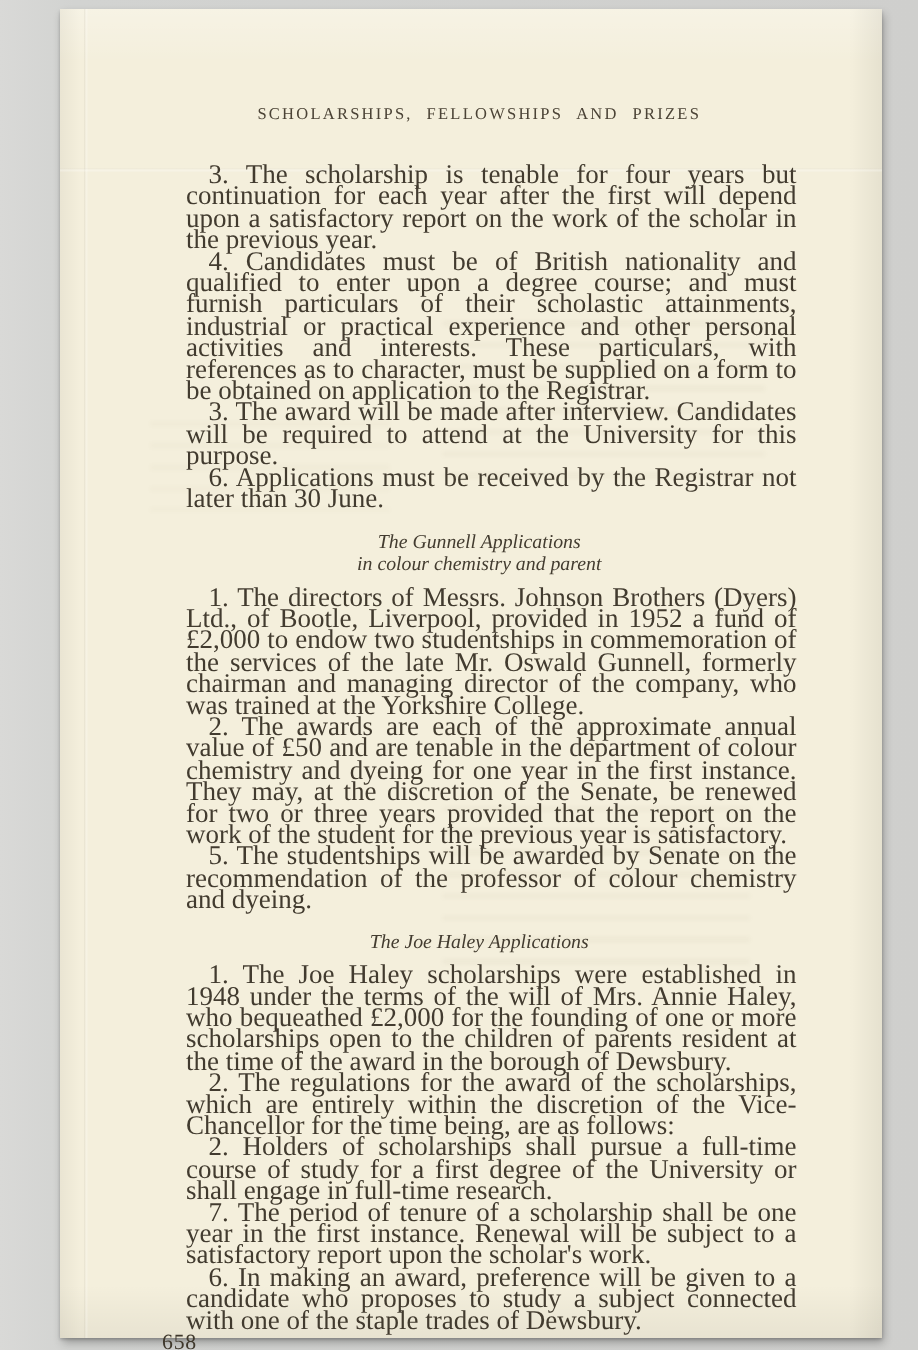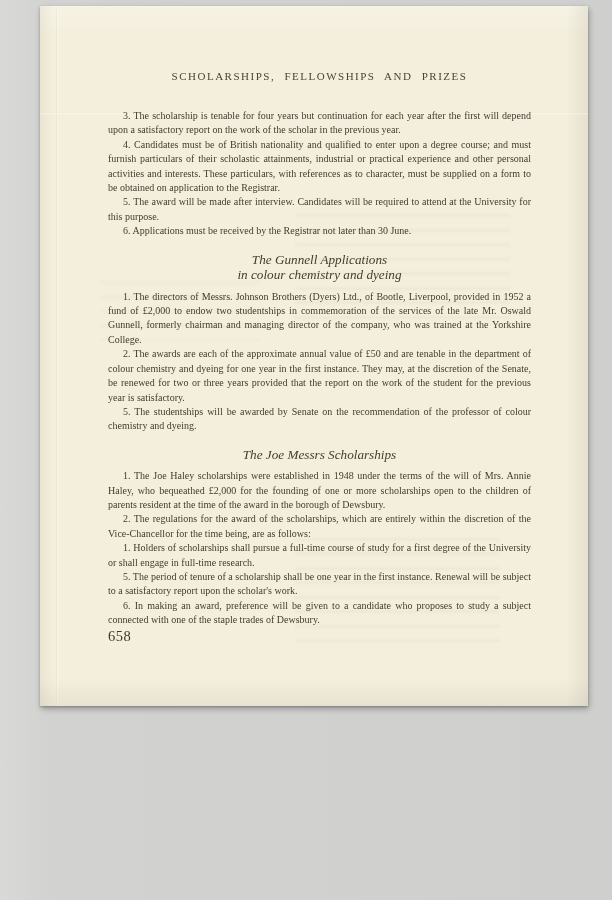--- a/index.html
+++ b/index.html
@@ -9,21 +9,21 @@
     background: linear-gradient(to bottom, #d7d7d5 0%, #d4d4d2 80%, #c3c3c1 97%, #bdbdbb 100%);
     position: relative;
   }
   .scan-bg {
     position: absolute; inset: 0;
     background: linear-gradient(to right, #d9d9d7 0%, #d2d3d1 8%, #cfcfcd 100%);
   }
   .page-sheet {
     position: absolute;
     left: 40px; top: 6px;
-    width: 548px; height: 700px;
+    width: 548px; height: 886px;
     background:
       linear-gradient(to right, rgba(0,0,0,0.045) 0%, rgba(0,0,0,0.0) 2.5%, rgba(0,0,0,0.0) 96%, rgba(0,0,0,0.06) 100%),
       linear-gradient(to bottom, rgba(255,255,255,0.25) 0%, rgba(0,0,0,0.0) 4%, rgba(0,0,0,0.0) 96%, rgba(0,0,0,0.05) 100%),
       #f4efdc;
     box-shadow: 1px 3px 6px rgba(0,0,0,0.28), 0 1px 2px rgba(0,0,0,0.2);
   }
   .crease-v {
     position: absolute; left: 16px; top: 0; bottom: 0; width: 3px;
     background: linear-gradient(to right, rgba(120,110,85,0.10), rgba(255,255,255,0.25), transparent);
     pointer-events: none;
@@ -55,25 +55,26 @@
     text-align: center;
     font-size: 11px;
     letter-spacing: 1.5px;
     word-spacing: 5px;
     color: #4b4336;
     font-weight: 500;
   }
   .body-text { margin-top: 27px; }
   .section + .section { margin-top: 0; }
   .section p {
-    font-size: 10px;
+    font-size: 18px;
     line-height: 14.4px;
     text-align: justify;
     text-indent: 15px;
     color: #423b2f;
+    margin-left: 16px;
   }
   .sec-heading {
     text-align: center;
     font-style: italic;
     font-size: 13.2px;
     line-height: 15.5px;
     margin: 13px 0 7px 0;
     color: #433c30;
   }
   .page-number {
@@ -96,41 +97,41 @@
   <div class="ghost ghost-3"></div>
 
   <div class="content">
     <div class="running-header">SCHOLARSHIPS, FELLOWSHIPS AND PRIZES</div>
 
     <div class="body-text">
 
       <div class="section">
         <p>3. The scholarship is tenable for four years but continuation for each year after the first will depend upon a satisfactory report on the work of the scholar in the previous year.</p>
         <p>4. Candidates must be of British nationality and qualified to enter upon a degree course; and must furnish particulars of their scholastic attainments, industrial or practical experience and other personal activities and interests. These particulars, with references as to character, must be supplied on a form to be obtained on application to the Registrar.</p>
-        <p>5. The award will be made after interview. Candidates will be required to attend at the University for this purpose.</p>
+        <p>3. The award will be made after interview. Candidates will be required to attend at the University for this purpose.</p>
         <p>6. Applications must be received by the Registrar not later than 30 June.</p>
       </div>
 
       <div class="section">
         <div class="sec-heading">
           <div>The Gunnell Applications</div>
-          <div>in colour chemistry and dyeing</div>
+          <div>in colour chemistry and parent</div>
         </div>
         <p>1. The directors of Messrs. Johnson Brothers (Dyers) Ltd., of Bootle, Liverpool, provided in 1952 a fund of £2,000 to endow two studentships in commemoration of the services of the late Mr. Oswald Gunnell, formerly chairman and managing director of the company, who was trained at the Yorkshire College.</p>
         <p>2. The awards are each of the approximate annual value of £50 and are tenable in the department of colour chemistry and dyeing for one year in the first instance. They may, at the discretion of the Senate, be renewed for two or three years provided that the report on the work of the student for the previous year is satisfactory.</p>
         <p>5. The studentships will be awarded by Senate on the recommendation of the professor of colour chemistry and dyeing.</p>
       </div>
 
       <div class="section">
         <div class="sec-heading">
-          <div>The Joe Messrs Scholarships</div>
+          <div>The Joe Haley Applications</div>
         </div>
         <p>1. The Joe Haley scholarships were established in 1948 under the terms of the will of Mrs. Annie Haley, who bequeathed £2,000 for the founding of one or more scholarships open to the children of parents resident at the time of the award in the borough of Dewsbury.</p>
         <p>2. The regulations for the award of the scholarships, which are entirely within the discretion of the Vice-Chancellor for the time being, are as follows:</p>
-        <p>1. Holders of scholarships shall pursue a full-time course of study for a first degree of the University or shall engage in full-time research.</p>
-        <p>5. The period of tenure of a scholarship shall be one year in the first instance. Renewal will be subject to a satisfactory report upon the scholar's work.</p>
+        <p>2. Holders of scholarships shall pursue a full-time course of study for a first degree of the University or shall engage in full-time research.</p>
+        <p>7. The period of tenure of a scholarship shall be one year in the first instance. Renewal will be subject to a satisfactory report upon the scholar's work.</p>
         <p>6. In making an award, preference will be given to a candidate who proposes to study a subject connected with one of the staple trades of Dewsbury.</p>
       </div>
 
       <div class="page-number">658</div>
     </div>
   </div>
 </div>
 
 </body></html>

